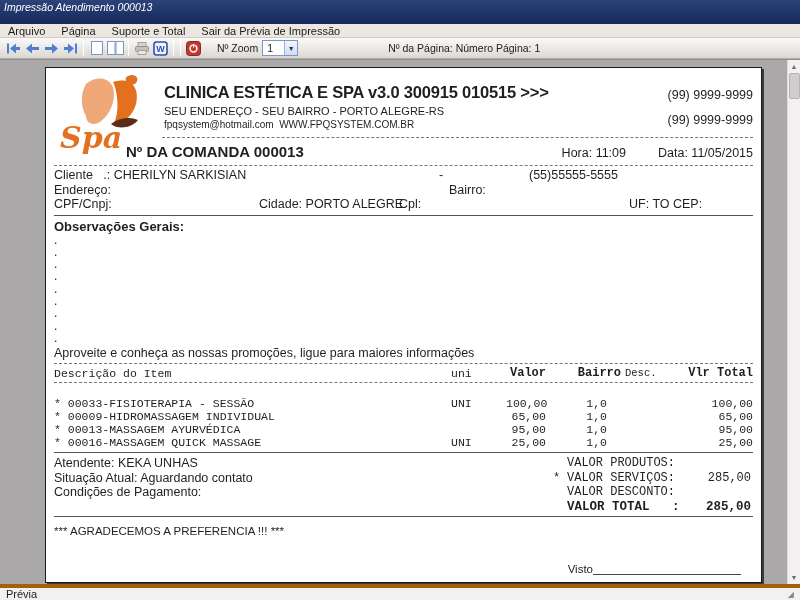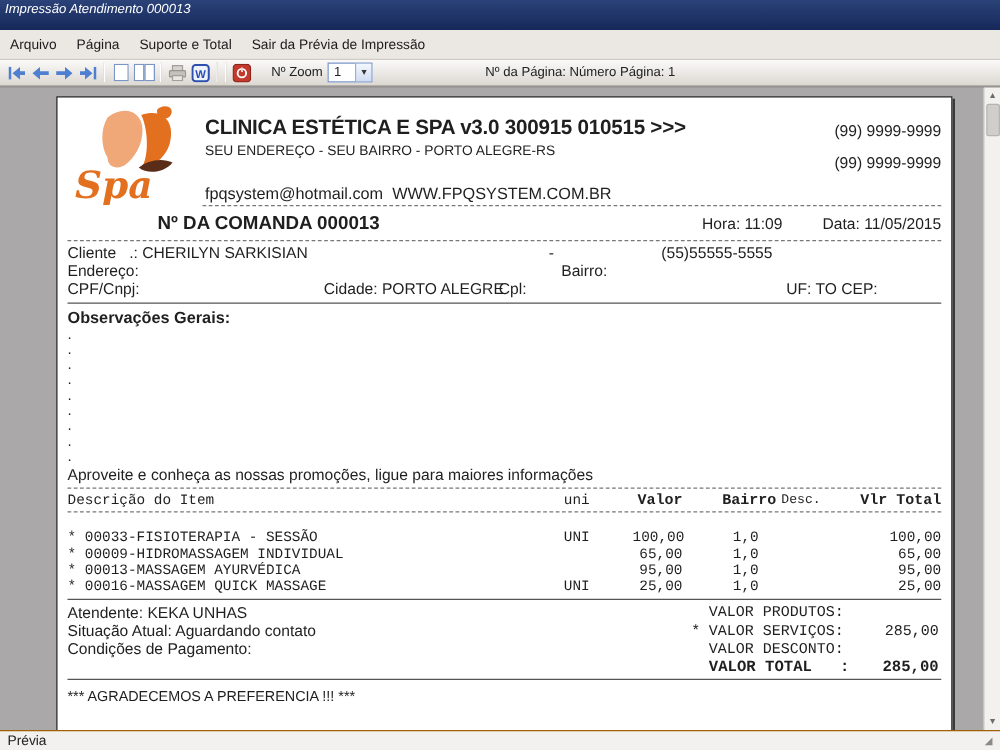--- a/index.html
+++ b/index.html
@@ -10,21 +10,21 @@
 
   
   .titlebar {
     height:24px; background:linear-gradient(#2b4379,#16285a);
     color:#fff; font-size:10.5px; line-height:14px; padding-left:4px;
     white-space:nowrap; overflow:hidden;font-style:italic;
   }
 
   
   .menubar {
-    height:24px; background:#ebe8e3; border-bottom:1px solid #cfccc6;
+    height:14px; background:#ebe8e3; border-bottom:1px solid #cfccc6;
     display:flex; align-items:center; font-size:11px; color:#1c1c1c;
   }
   .menubar .mitem { padding:0 8px; line-height:14px; cursor:default; }
 
   
   .toolbar {
     height:21px; background:linear-gradient(#fbfaf9,#dcd8d2);
     border-bottom:1px solid #b3afa8; display:flex; align-items:center;
     padding:0 4px; font-size:10.5px; color:#222;
   }
@@ -53,21 +53,21 @@
   }
 
   .rule { border-top:1px dashed #777; }
 
   
   .dochead { position:relative; min-height:63px; }
   .logo { position:absolute; left:2px; top:0; width:106px; height:82px; }
   .headmid { margin-left:110px; margin-right:140px; padding-top:11px; }
   .coname { font-size:16.5px; font-weight:bold; white-space:nowrap; letter-spacing:-0.2px; }
   .coaddr { font-size:11px; margin-top:3px; }
-  .cocontact { font-size:13px; margin-top:20px; white-space:pre-wrap; }
+  .cocontact { font-size:10px; margin-top:2px; white-space:pre-wrap; }
   .headright { position:absolute; right:0; top:0; text-align:right; font-size:12.5px; }
   .headright .ph1 { margin-top:16px; }
   .headright .ph2 { margin-top:11px; }
   .rule-head { margin-left:108px; margin-top:2px; }
 
   .comandarow { display:flex; align-items:baseline; margin-top:5px; height:18px; }
   .comanda { font-size:15px; font-weight:bold; margin-left:72px; }
   .horadata { margin-left:auto; font-size:12.5px; display:flex; gap:32px; }
   .rule-c { margin-top:4px; }
 
@@ -107,21 +107,21 @@
   .vrow.tot { font-weight:bold; font-size:12.5px; }
   .rule-f { border-top:1px solid #555; margin-top:2px; }
 
   .thanksrow { padding-top:4px; }
   .thanks { font-size:11.5px; }
   .vistoline { display:flex; justify-content:flex-end; margin-top:24px; padding-right:12px; font-size:11.5px; }
   .visto-ul { display:inline-block; width:148px; border-bottom:1px solid #444; }
 
   
   .statusbar {
-    height:16px; background:#f2f1ef; border-top:1px solid #a16207;
+    height:16px; background:#f2f1ef; border-top:4px solid #a16207;
     font-size:11px; color:#222; display:flex; align-items:center; padding:0 6px;
   }
   .sizer { margin-left:auto; color:#8a8a8a; font-size:8px; }
 
   svg { display:block; }
 </style>
 </head>
 <body>
 
 <div class="window">

